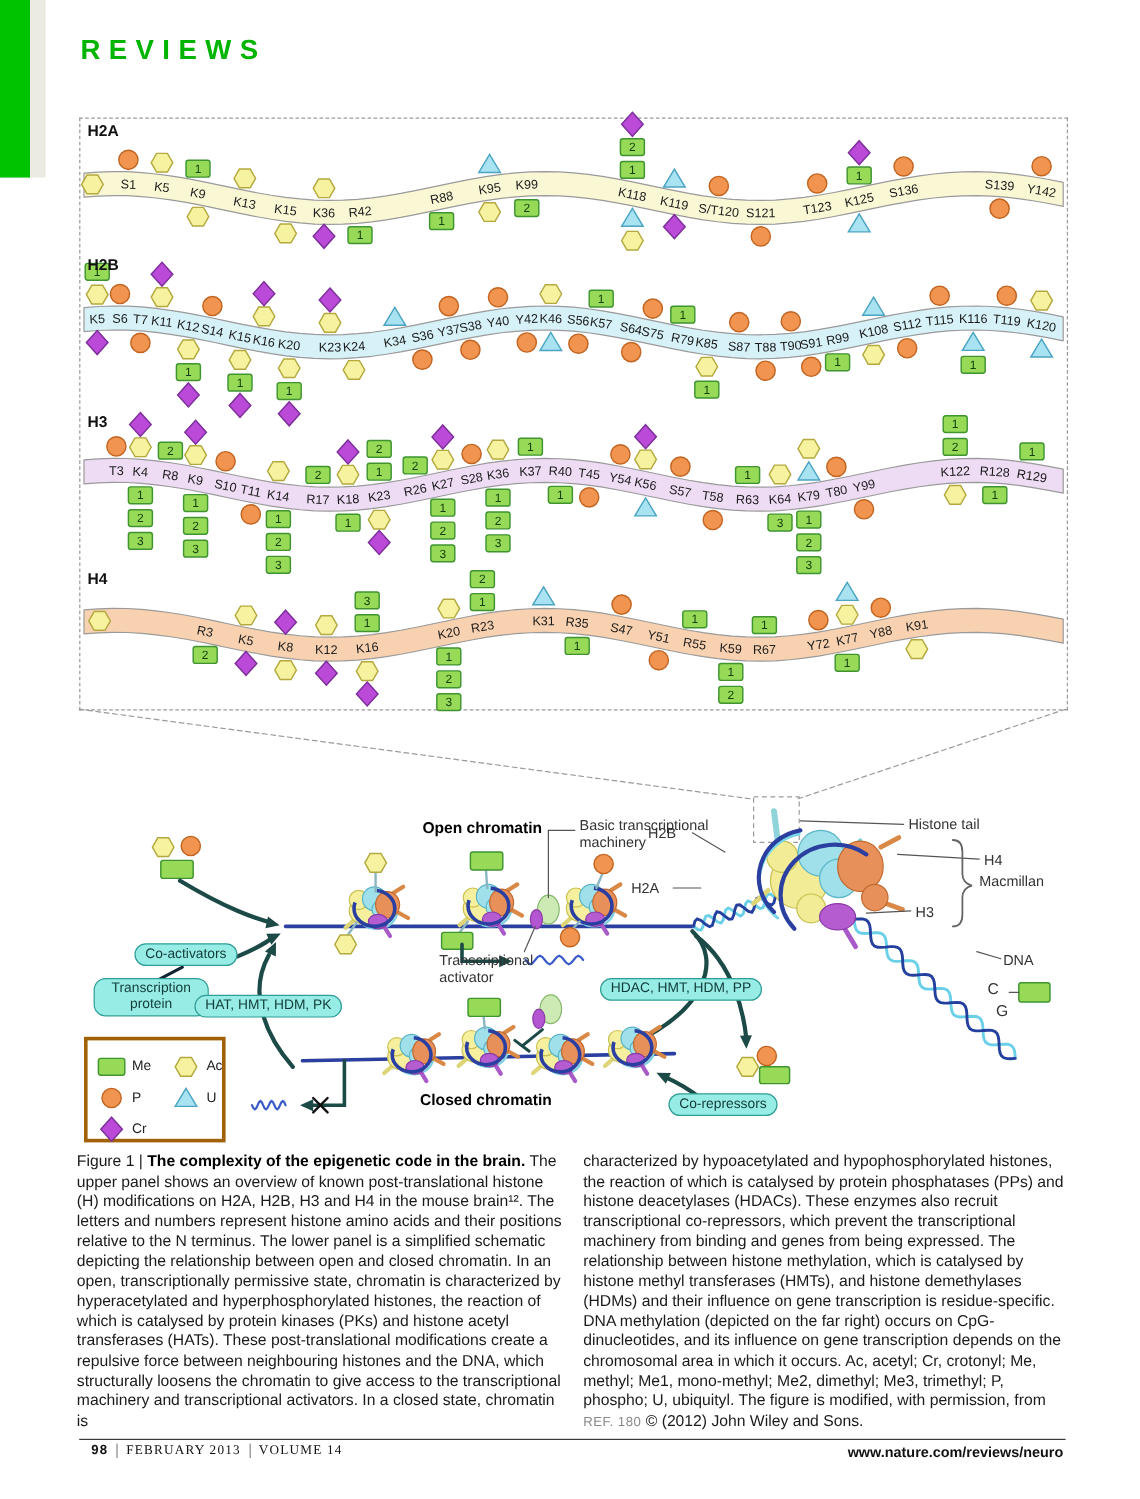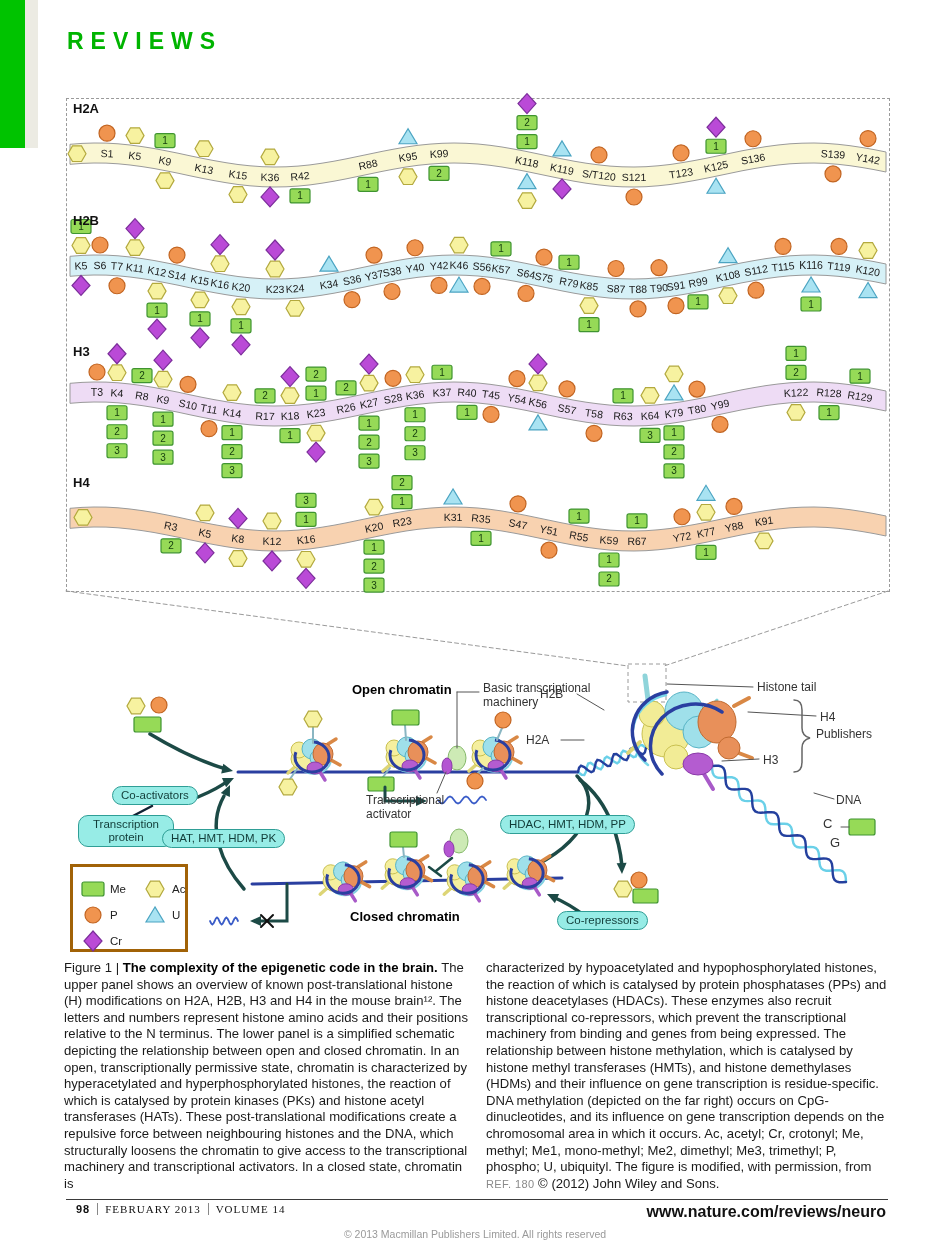--- a/index.html
+++ b/index.html
@@ -24,21 +24,21 @@
   .leg-item{position:absolute;display:flex;align-items:center;gap:5px;font-size:11.5px;color:#222;}
   .caption{position:absolute;top:960px;width:404px;font-size:13.1px;line-height:16.6px;color:#1a1a1a;}
   .caption b{color:#000;}
   .ref{color:#8a8a8a;font-size:11px;letter-spacing:.4px;}
   #footer-rule{position:absolute;left:66px;top:1199px;width:822px;border-top:1.5px solid #3a3a3a;}
   #footer-left{position:absolute;left:66px;top:1203px;font-family:"Liberation Serif",serif;
                font-size:11px;letter-spacing:1px;color:#111;}
   #footer-left b{font-family:"Liberation Sans",sans-serif;font-size:11px;}
   #footer-left span{padding:0 7px;}
   #footer-left span+span{border-left:1px solid #888;}
-  #footer-right{position:absolute;right:64px;top:1203px;font-size:16px;font-weight:bold;color:#111;}
+  #footer-right{position:absolute;right:64px;top:1203px;font-size:12px;font-weight:bold;color:#111;}
   #footer-copy{position:absolute;left:0;top:1228px;width:950px;text-align:center;
                color:#9a9a9a;font-size:10.5px;}
   .abs{position:absolute;}
 </style>
 </head>
 <body>
 
 <div id="page">
   <div class="greenbar"></div>
   <div class="greystrip"></div>
@@ -591,21 +591,21 @@
   <div class="pill" style="left:78px;top:815px;width:78px;border-radius:10px;z-index:2;">Transcription
 protein</div>
   <div class="pill" style="left:162px;top:829px;z-index:2;">HAT, HMT, HDM, PK</div>
   <div class="pill" style="left:500px;top:815px;z-index:2;">HDAC, HMT, HDM, PP</div>
   <div class="pill" style="left:557px;top:911px;z-index:2;">Co-repressors</div>
 
   <div class="lower-label abs" style="left:540px;top:687px;z-index:2;">H2B</div>
   <div class="lower-label abs" style="left:526px;top:733px;z-index:2;">H2A</div>
   <div class="lower-label abs" style="left:757px;top:680px;z-index:2;">Histone tail</div>
   <div class="lower-label abs" style="left:820px;top:710px;z-index:2;">H4</div>
-  <div class="lower-label abs" style="left:816px;top:727px;z-index:2;">Publishers</div>
+  <div class="lower-label abs" style="left:816px;top:727px;z-index:2;">Macmillan</div>
   <div class="lower-label abs" style="left:763px;top:753px;z-index:2;">H3</div>
   <div class="lower-label abs" style="left:836px;top:793px;z-index:2;">DNA</div>
   <div class="lower-label abs" style="left:823px;top:817px;font-size:13px;z-index:2;">C</div>
   <div class="lower-label abs" style="left:830px;top:836px;font-size:13px;z-index:2;">G</div>
 
   <div id="legend-box">
       <div class="leg-item" style="left: 8px; top: 12px;">
         <svg width="24" height="20">
           <rect x="1" y="3" width="22" height="14" rx="2" fill="#96da57" stroke="#3f9430" stroke-width="1.2"></rect>
         </svg>
@@ -642,14 +642,13 @@
   </div>
   <div class="caption" style="left:486px;">
     <span>characterized by hypoacetylated and hypophosphorylated histones, the reaction of which is catalysed by protein phosphatases (PPs) and histone deacetylases (HDACs). These enzymes also recruit transcriptional co-repressors, which prevent the transcriptional machinery from binding and genes from being expressed. The relationship between histone methylation, which is catalysed by histone methyl transferases (HMTs), and histone demethylases (HDMs) and their influence on gene transcription is residue-specific. DNA methylation (depicted on the far right) occurs on CpG-dinucleotides, and its influence on gene transcription depends on the chromosomal area in which it occurs. Ac, acetyl; Cr, crotonyl; Me, methyl; Me1, mono-methyl; Me2, dimethyl; Me3, trimethyl; P, phospho; U, ubiquityl. The figure is modified, with permission, from </span><span class="ref">REF. 180</span><span> © (2012) John Wiley and Sons.</span>
   </div>
 
   <div id="footer-rule"></div>
   <div id="footer-left">
     <span style="padding-left:10px;"><b>98</b></span><span>FEBRUARY 2013</span><span>VOLUME 14</span>
   </div>
   <div id="footer-right">www.nature.com/reviews/neuro</div>
-  <div id="footer-copy">© 2013 Macmillan Publishers Limited. All rights reserved</div>
 </div>
 
 </body></html>

